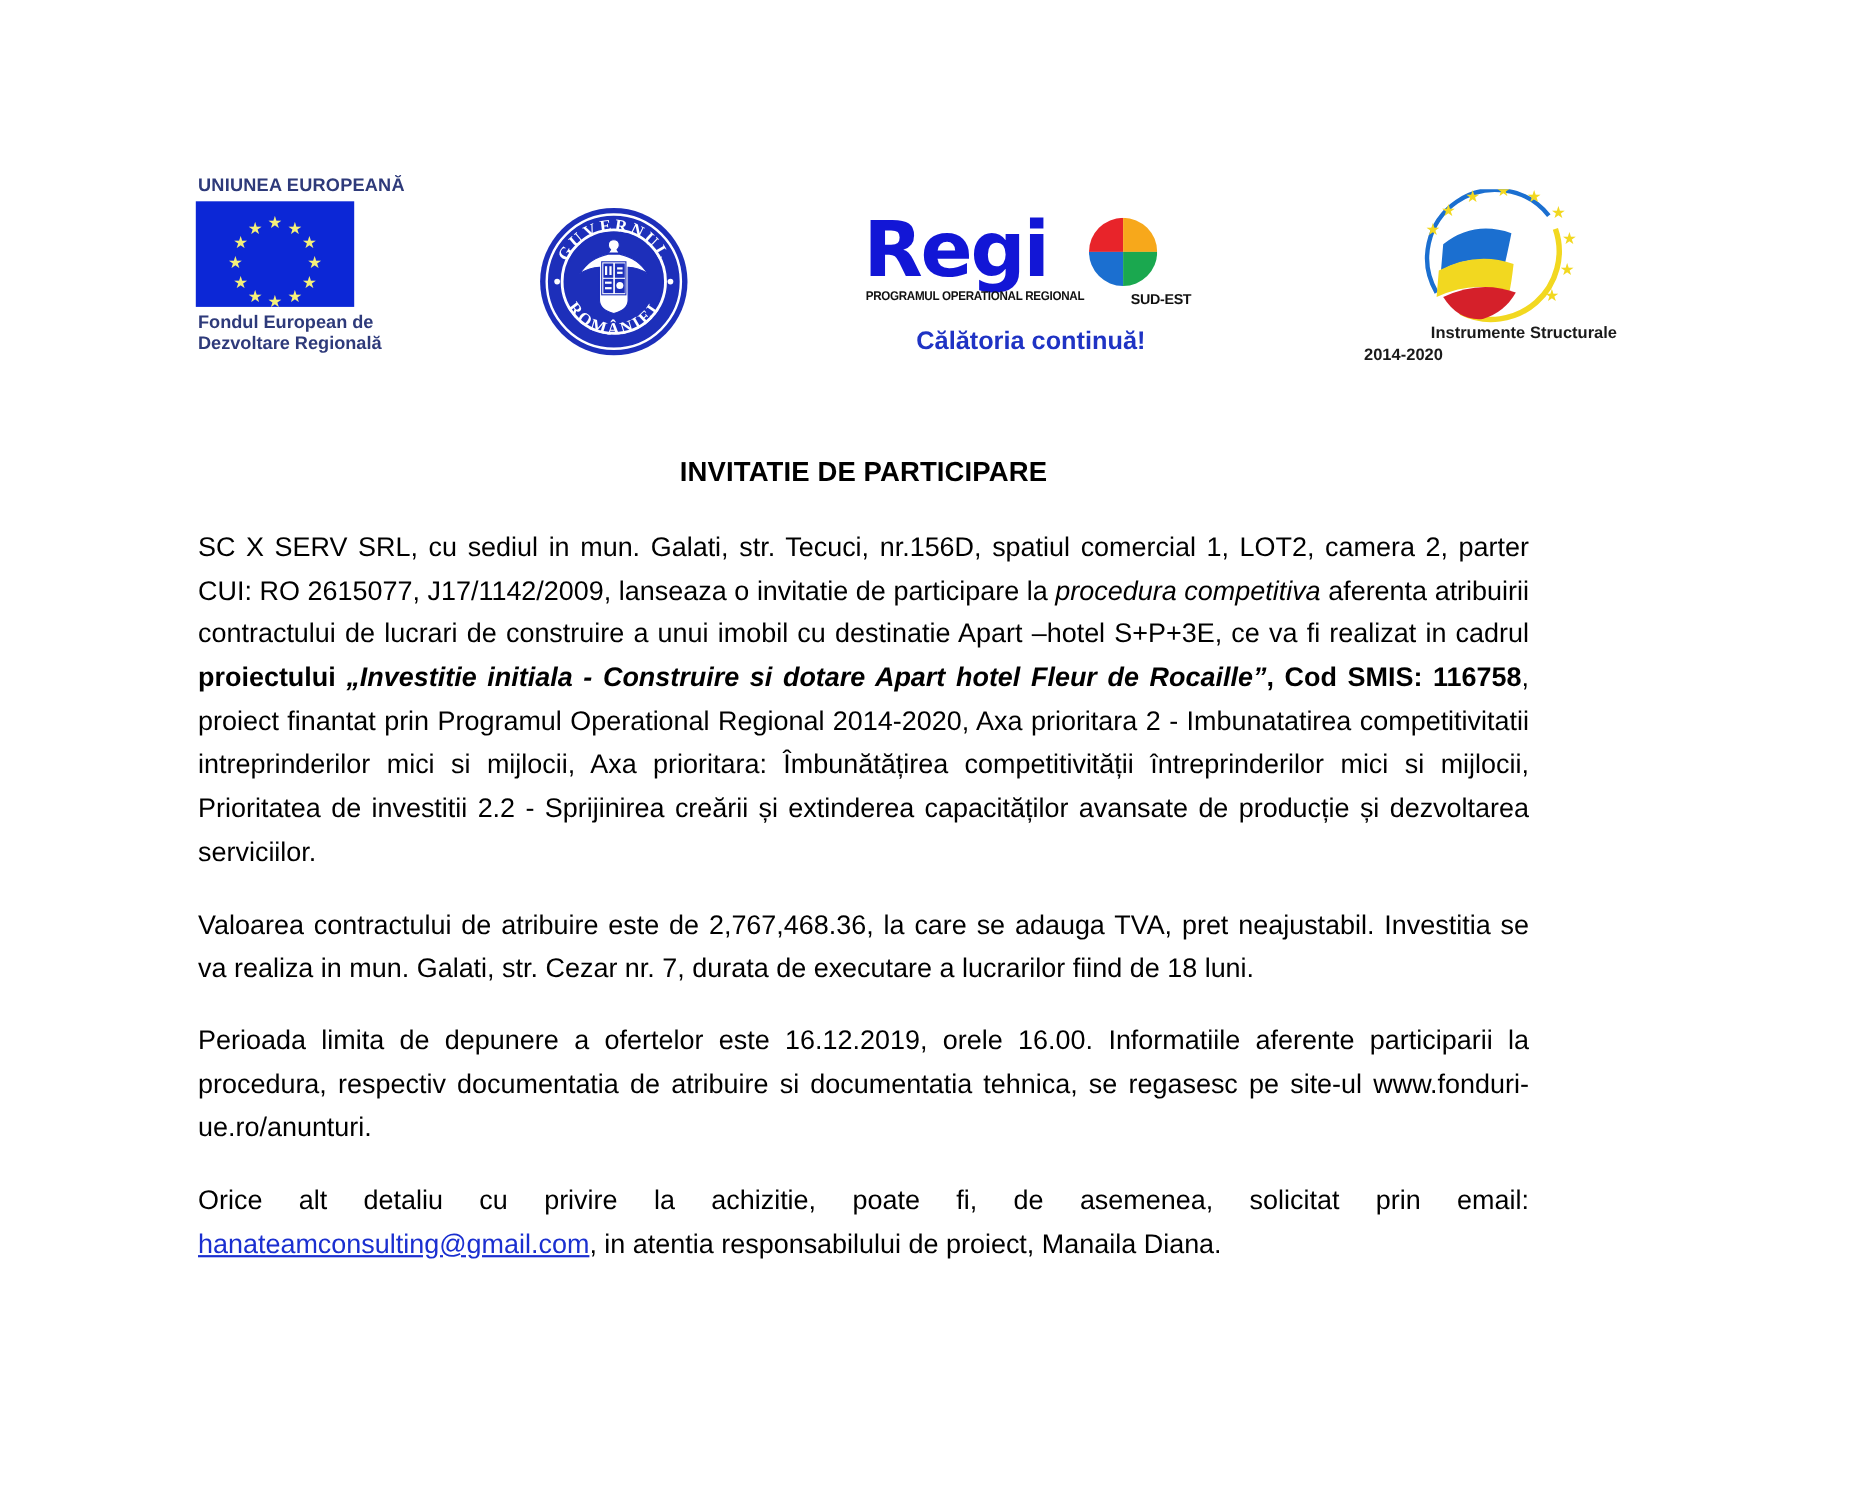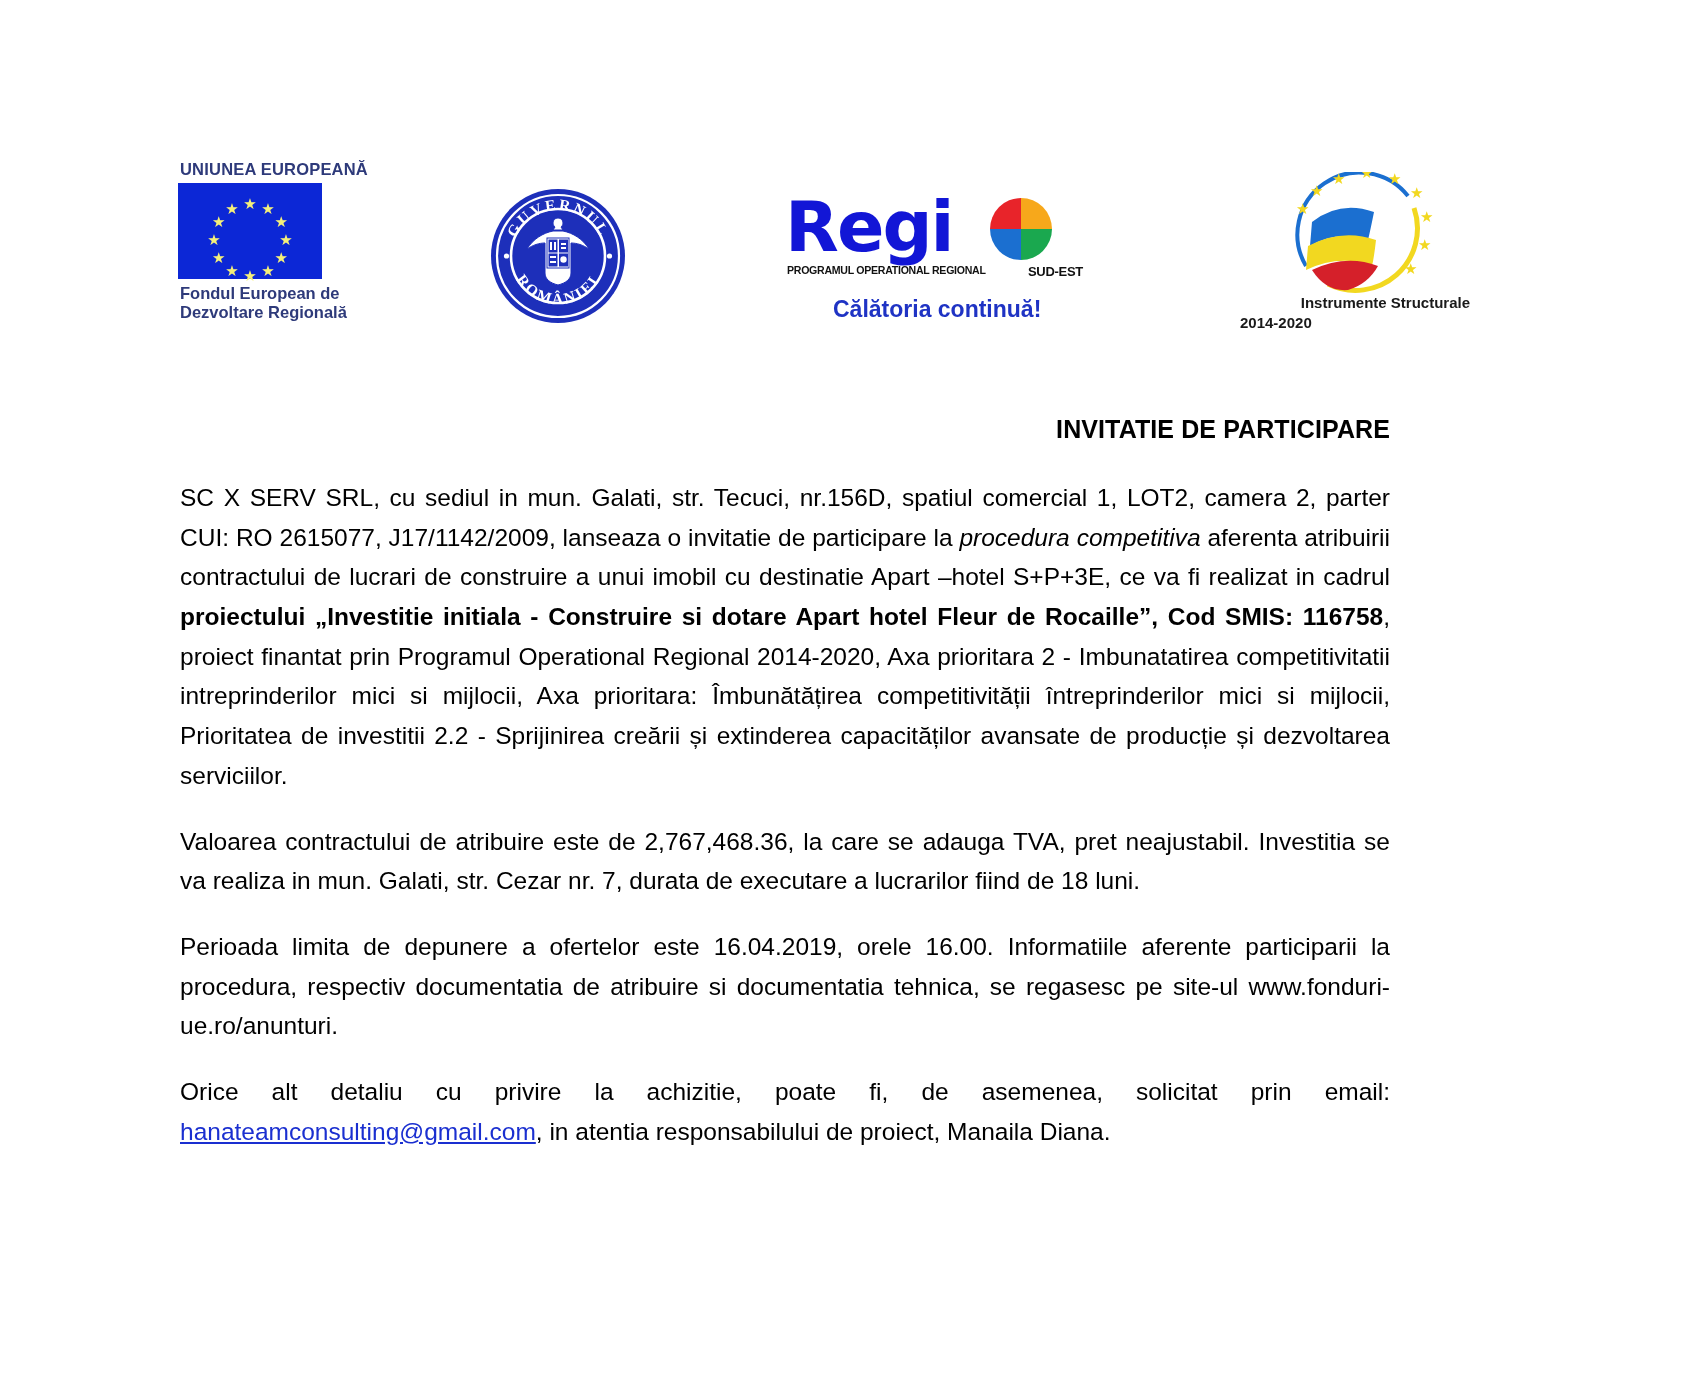--- a/index.html
+++ b/index.html
@@ -163,37 +163,37 @@
   }
 
   
   .doc {
     position: absolute;
     left: 180px;
     top: 415px;
     width: 1210px;
   }
   .doc-title {
-    text-align: right;
+    text-align: center;
     font-size: 25px;
     font-weight: 700;
     margin: 0 0 34px 0;
     letter-spacing: 0.1px;
   }
   .para {
     font-size: 24.5px;
     line-height: 1.62;
     text-align: justify;
     text-justify: inter-word;
     margin: 0 0 26px 0;
   }
   .para:last-child { margin-bottom: 0; }
   .b  { font-weight: 700; }
   .i  { font-style: italic; }
-  .bi { font-weight: 700; }
+  .bi { font-weight: 700; font-style: italic; }
   .link {
     color: #1a2fd0;
     text-decoration: underline;
   }
 </style>
 </head>
 <body>
 
 <div class="logo-band">
 
@@ -310,16 +310,16 @@
 </div>
 
 <div class="doc">
 
   <h1 class="doc-title">INVITATIE DE PARTICIPARE</h1>
 
   <p class="para"><span>SC X SERV SRL, cu sediul in mun. Galati, str. Tecuci, nr.156D, spatiul comercial 1, LOT2, camera 2, parter CUI: RO 2615077, J17/1142/2009,  lanseaza o invitatie de participare la </span><span class="i">procedura competitiva</span><span> aferenta atribuirii contractului de lucrari de construire a unui imobil cu destinatie Apart –hotel S+P+3E, ce va fi realizat in cadrul </span><span class="b">proiectului</span><span class="bi">  „Investitie initiala - Construire si dotare Apart hotel Fleur de Rocaille”</span><span class="b">, Cod SMIS: 116758</span><span>, proiect finantat prin Programul Operational Regional 2014-2020, Axa prioritara 2 - Imbunatatirea competitivitatii intreprinderilor mici si mijlocii, Axa prioritara: Îmbunătățirea competitivității întreprinderilor mici si mijlocii, Prioritatea de investitii 2.2 - Sprijinirea creării și extinderea capacităților avansate de producție și dezvoltarea serviciilor.</span></p>
 
   <p class="para">Valoarea contractului de atribuire este de 2,767,468.36, la care se adauga TVA, pret neajustabil. Investitia se va realiza in mun. Galati, str. Cezar nr. 7, durata de executare a lucrarilor fiind de 18 luni.</p>
 
-  <p class="para">Perioada limita de depunere a ofertelor este 16.04.2019, orele 16.00. Informatiile aferente participarii la procedura, respectiv documentatia de atribuire si documentatia tehnica, se regasesc pe site-ul www.fonduri-ue.ro/anunturi.</p>
+  <p class="para">Perioada limita de depunere a ofertelor este 16.12.2019, orele 16.00. Informatiile aferente participarii la procedura, respectiv documentatia de atribuire si documentatia tehnica, se regasesc pe site-ul www.fonduri-ue.ro/anunturi.</p>
 
   <p class="para"><span>Orice alt detaliu cu privire la achizitie, poate fi, de asemenea, solicitat prin email: </span><a class="link" href="#">hanateamconsulting@gmail.com</a><span>, in atentia responsabilului de proiect, Manaila Diana.</span></p>
 </div>
 
 </body></html>

